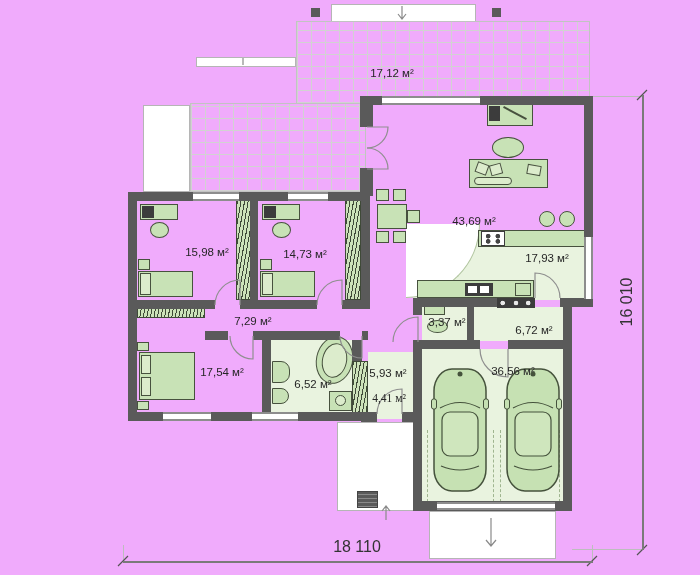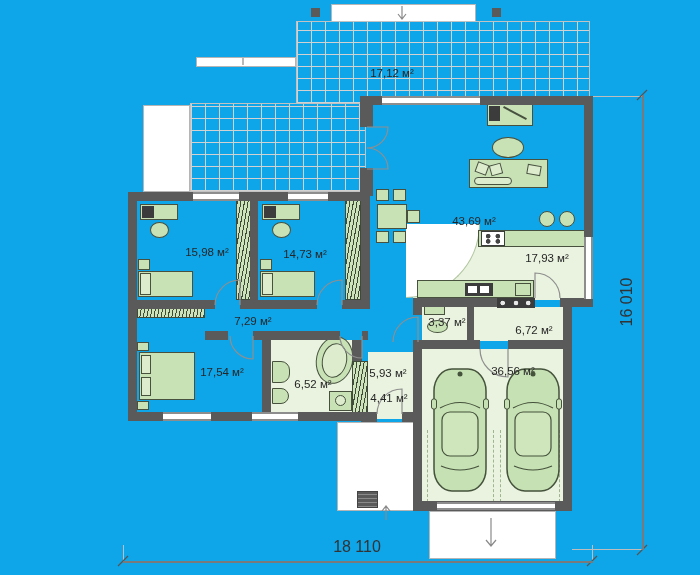--- a/index.html
+++ b/index.html
@@ -1,18 +1,18 @@
 <!DOCTYPE html>
 <html><head>
 <meta charset="utf-8">
 <style>
   * { box-sizing: border-box; margin: 0; padding: 0; }
   html,body { background:#fff; }
   #plan {
-    position: relative; width: 700px; height: 575px; background: #0ea5e9;
+    position: relative; width: 700px; height: 575px; background: #f0abfc;
     font-family: "Liberation Sans", sans-serif; overflow: hidden;
   }
   .a { position: absolute; }
   .wall { background: #5a5a5a; z-index: 4; }
   .winh { background: #fff; border-top: 2px solid #8d8d8d; border-bottom: 2px solid #8d8d8d; z-index: 5; }
   .winv { background: #fff; border-left: 2px solid #8d8d8d; border-right: 2px solid #8d8d8d; z-index: 5; }
   .floor { background: #e9f3df; z-index: 1; }
   .terr {
     z-index: 1; border: 1px solid #c2c2c2;
     background-image:
@@ -250,19 +250,19 @@
   <div class="a lbl" style="left:207px;top:252px;">15,98 м²</div>
   <div class="a lbl" style="left:305px;top:254px;">14,73 м²</div>
   <div class="a lbl" style="left:474px;top:221px;">43,69 м²</div>
   <div class="a lbl" style="left:547px;top:258px;">17,93 м²</div>
   <div class="a lbl" style="left:253px;top:321px;">7,29 м²</div>
   <div class="a lbl" style="left:222px;top:372px;">17,54 м²</div>
   <div class="a lbl" style="left:313px;top:384px;">6,52 м²</div>
   <div class="a lbl" style="left:388px;top:341px;margin-top:32px;">5,93 м²</div>
   <div class="a lbl" style="left:447px;top:322px;">3,37 м²</div>
   <div class="a lbl" style="left:534px;top:330px;">6,72 м²</div>
-  <div class="a lbl" style="left:389px;top:398px;">4,41 м²</div>
+  <div class="a lbl" style="left:389px;top:398px;font-family:Liberation Serif, serif;">4,41 м²</div>
   <div class="a lbl" style="left:513px;top:371px;">36,56 м²</div>
 
   <div class="a dim" style="left:357px;top:547px;">18 110</div>
   <div class="a dim" style="left:627px;top:302px;transform:translate(-50%,-50%) rotate(-90deg);">16 010</div>
 
 </div>
 
 </body></html>

